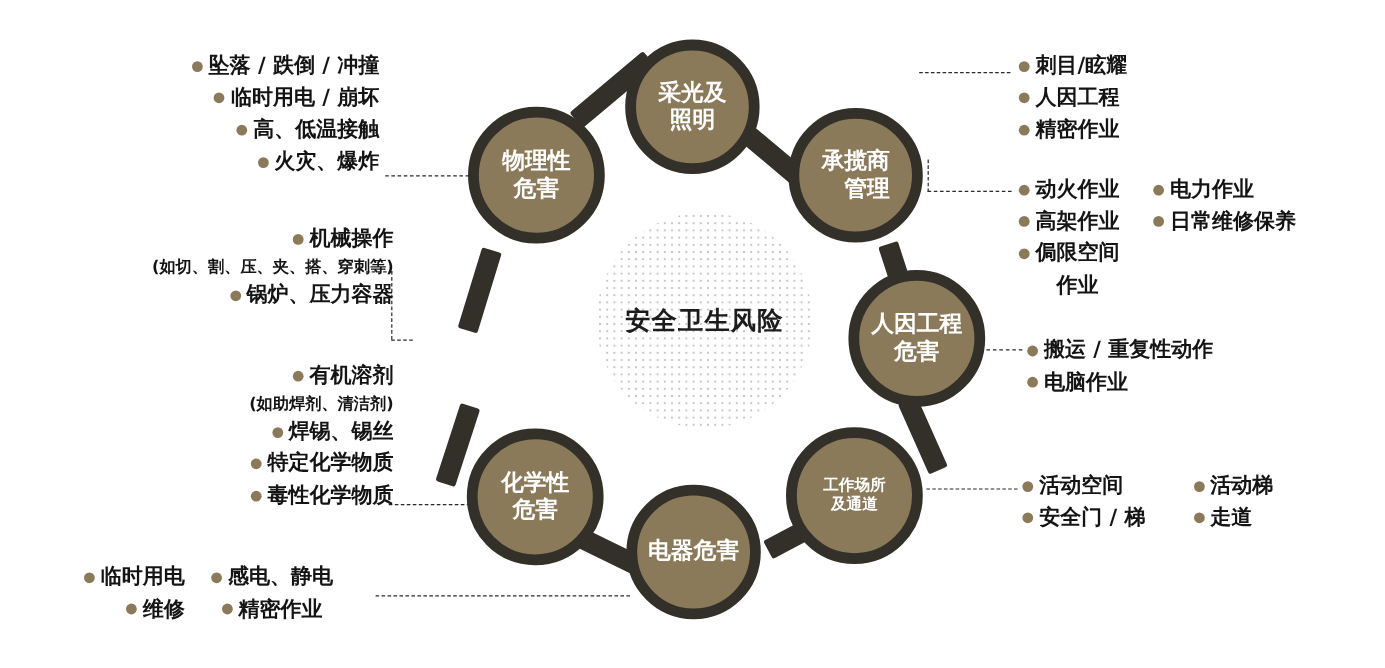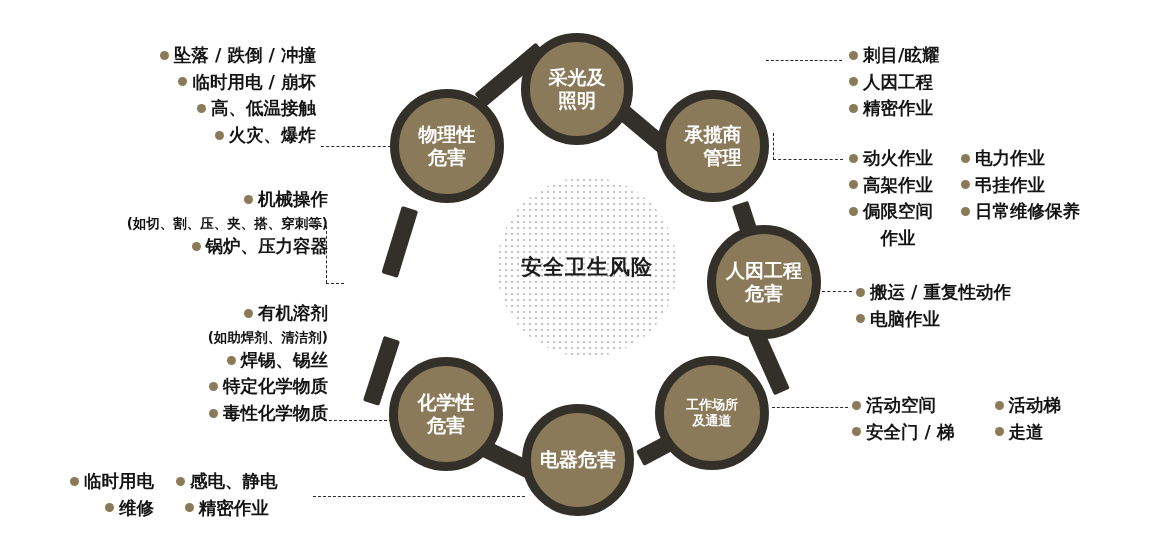--- a/index.html
+++ b/index.html
@@ -314,24 +314,20 @@
         </div>
         <div class="cont">作业</div>
       </div>
       <div class="col">
         <div class="line">
           <span class="bullet"></span>
           <span>电力作业</span>
         </div>
         <div class="line">
           <span class="bullet"></span>
-          <span>弔挂作业</span>
-        </div>
-        <div class="line">
-          <span class="bullet"></span>
           <span>日常维修保养</span>
         </div>
       </div>
     </div>
   </div>
 
   <div class="grp right" style="left:856px; top:279px;">
     <div class="line">
       <span class="bullet"></span>
       <span>搬运 / 重复性动作</span>

